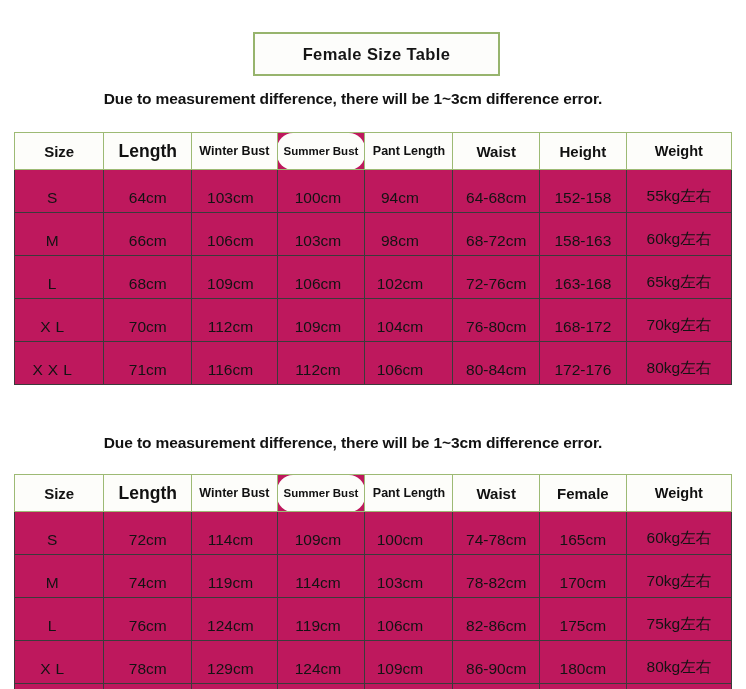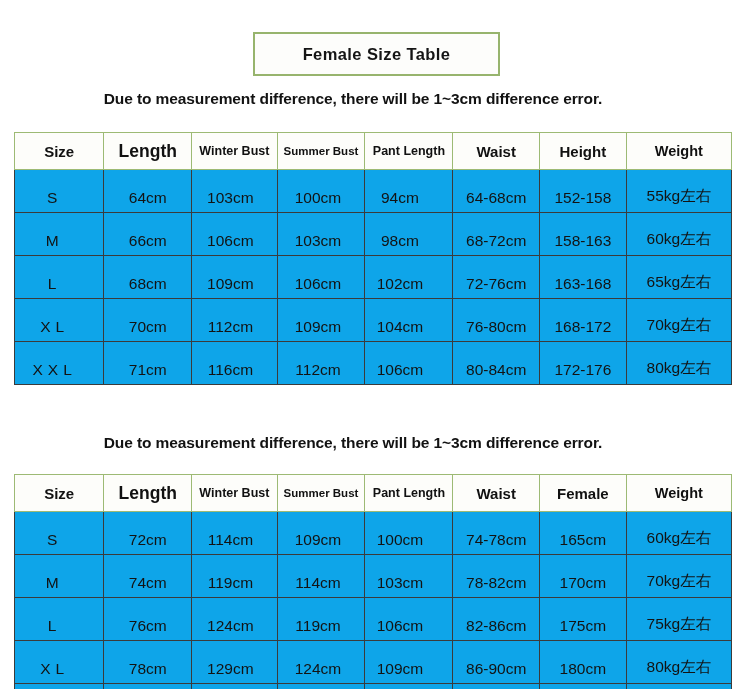--- a/index.html
+++ b/index.html
@@ -56,21 +56,21 @@
     white-space: nowrap;
   }
 
   
   .size-table {
     position: absolute;
     left: 14px;
     width: 718px;
     border-collapse: collapse;
     table-layout: fixed;
-    background: #0ea5e9;
+    background: #be185d;
   }
   .size-table th,
   .size-table td {
     padding: 0;
     margin: 0;
   }
 
   .size-table thead th {
     height: 36px;
     border: 1px solid #9dba74;
@@ -78,21 +78,21 @@
     font-weight: 700;
     color: #111111;
     vertical-align: middle;
     text-align: center;
     white-space: nowrap;
   }
   
   .h-size    { font-size: 15px; }
   .h-length  { font-size: 17.5px; }
   .h-wbust   { font-size: 12.5px; }
-  .h-sbust   { font-size: 11.5px; }
+  .h-sbust   { font-size: 11.5px; border-radius: 16px; }
   .h-pant    { font-size: 12.5px; }
   .h-waist   { font-size: 15px; }
   .h-height  { font-size: 15px; }
   .h-weight  { font-size: 14.5px; }
 
   .size-table tbody td {
     height: 37px;
     border: 1px solid #3b3b3b;
     font-size: 15.5px;
     color: #131313;

